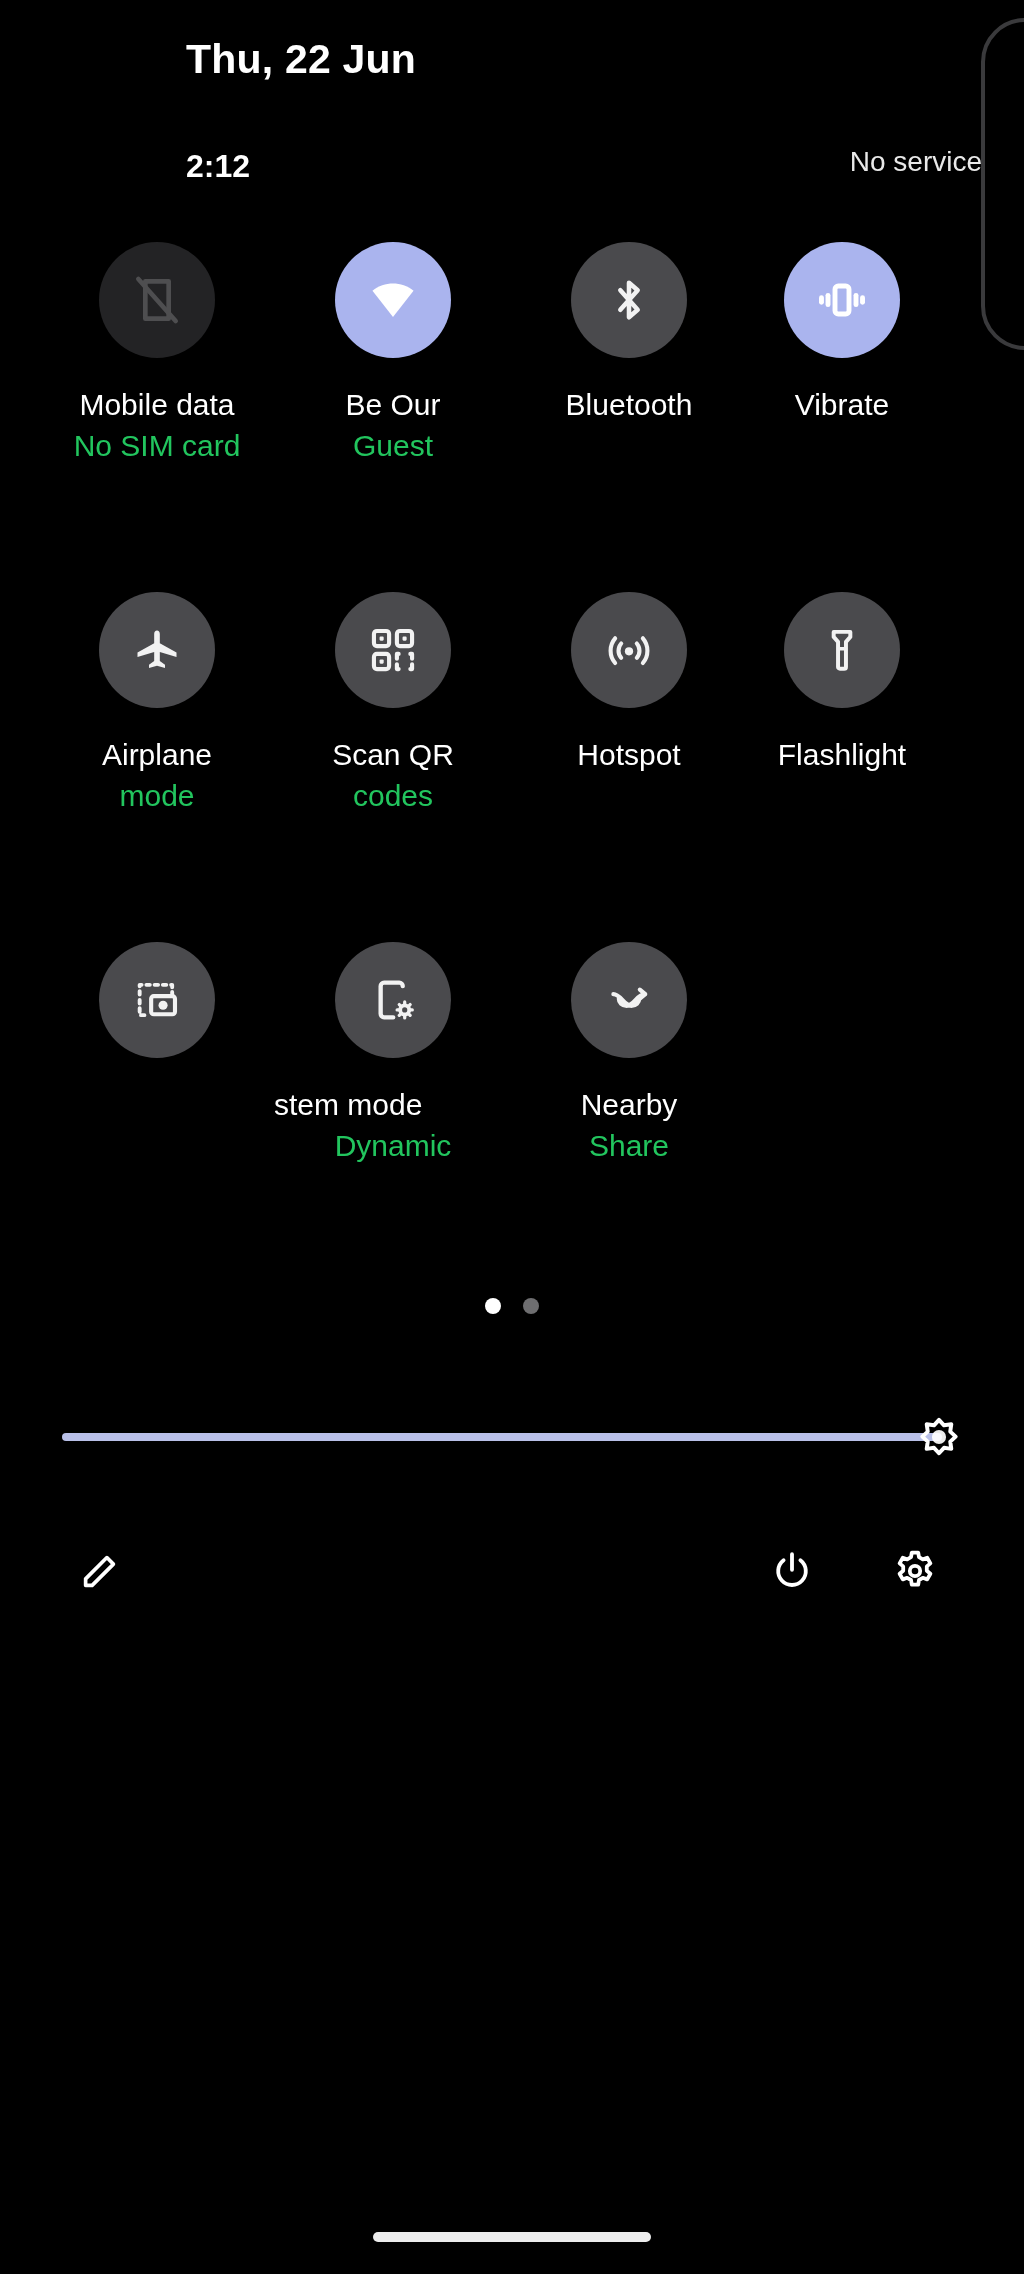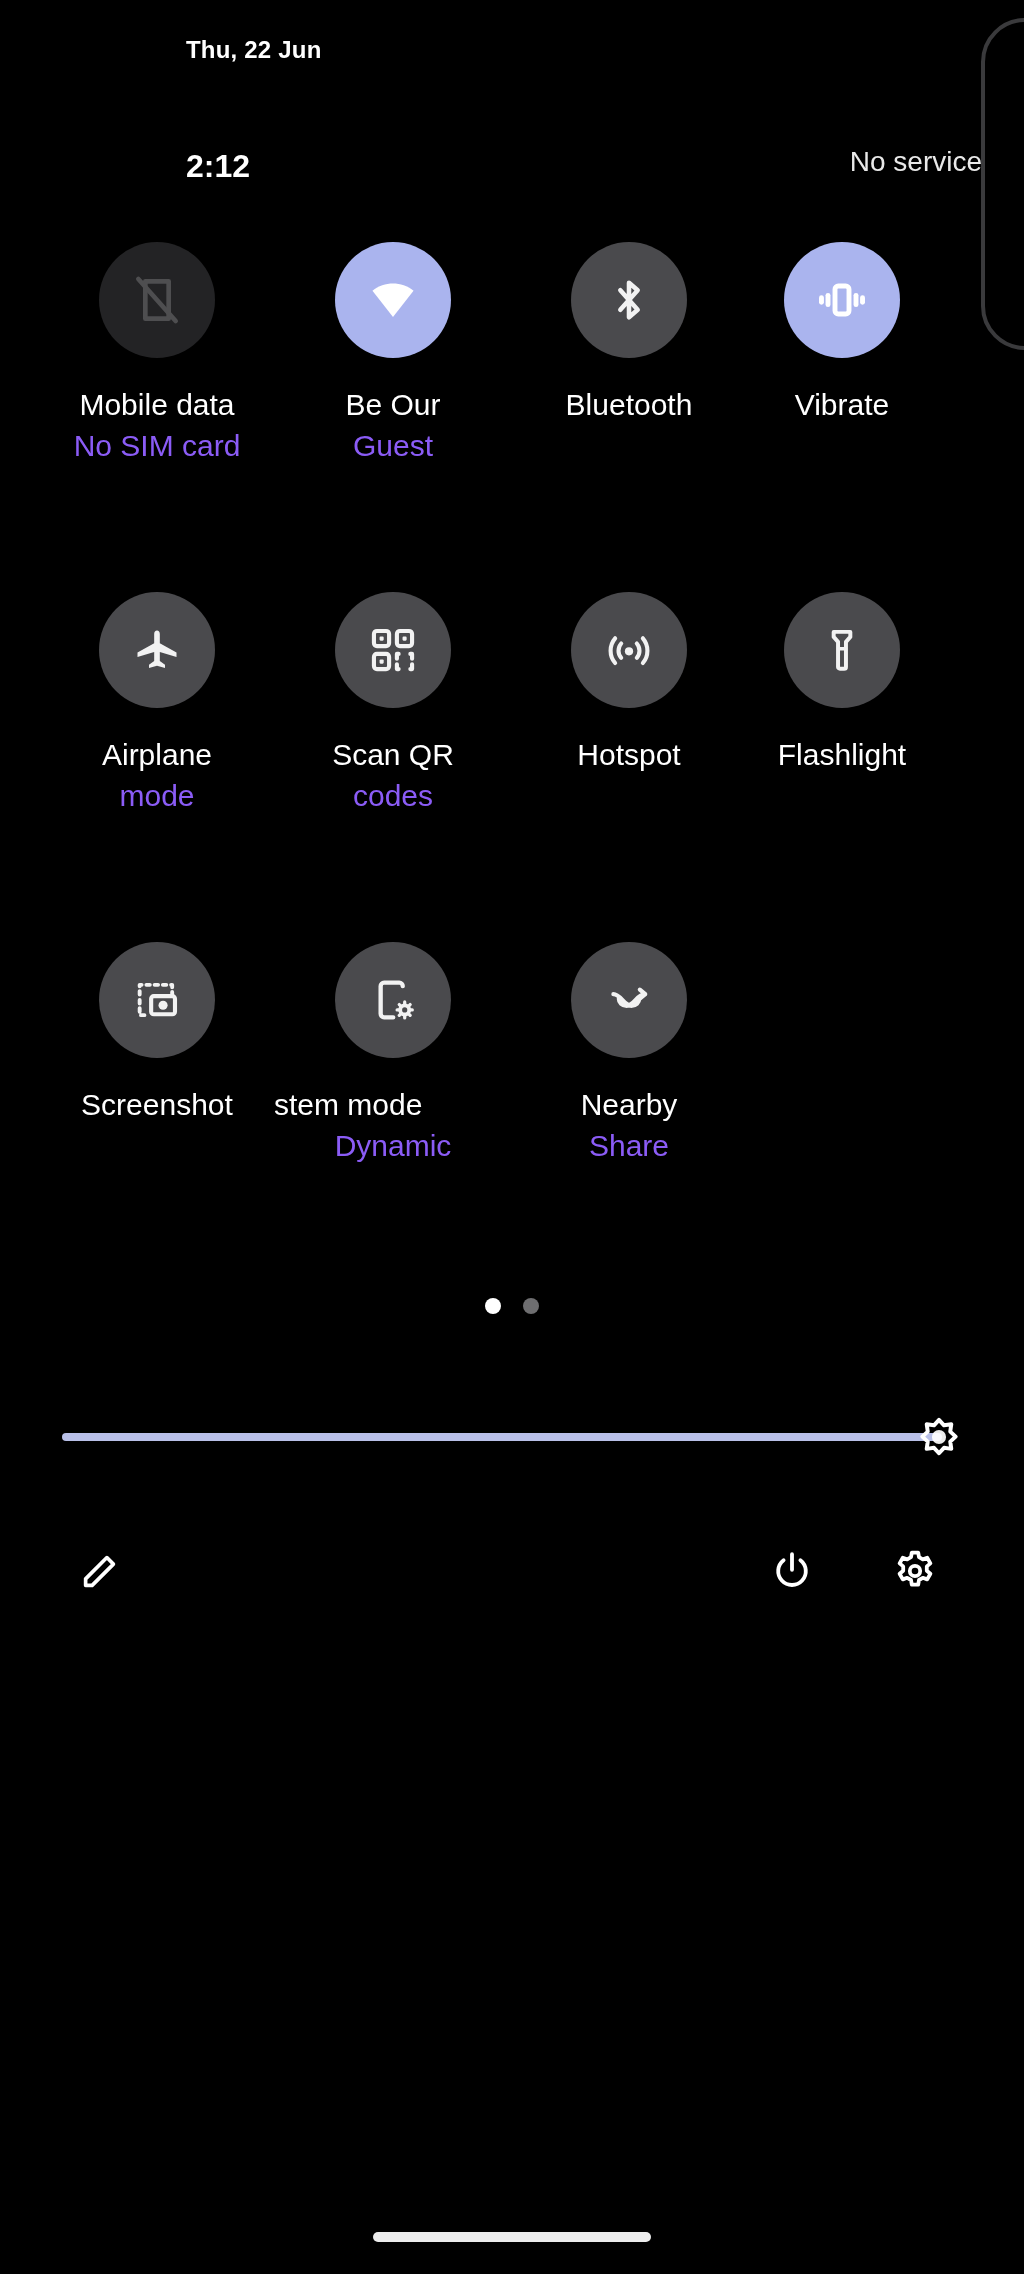--- a/index.html
+++ b/index.html
@@ -21,21 +21,21 @@
   #status-header {
     position: absolute;
     top: 0; left: 0;
     width: 1024px;
     height: 220px;
   }
   .date-text {
     position: absolute;
     left: 186px;
     top: 36px;
-    font-size: 24px;
+    font-size: 41px;
     font-weight: bold;
     letter-spacing: 0.2px;
     color: #ffffff;
   }
   .clock-text {
     position: absolute;
     left: 186px;
     top: 142px;
     font-size: 32px;
     font-weight: bold;
@@ -132,21 +132,21 @@
     font-size: 30px;
     line-height: 41px;
     color: #ffffff;
     font-weight: normal;
     white-space: nowrap;
     overflow: hidden;
   }
   .tile-sub {
     font-size: 30px;
     line-height: 41px;
-    color: #8b5cf6;
+    color: #22c55e;
     font-weight: normal;
     white-space: nowrap;
     overflow: hidden;
   }
   
   .tile-labels.clipped {
     overflow: hidden;
   }
   .tile-labels.clipped .tile-label {
     text-align: left;
@@ -375,24 +375,20 @@
 
     <div class="tile">
       <div class="tile-circle">
         <svg width="52" height="52" viewBox="0 0 24 24">
           <path class="icon-stroke" style="stroke-width:1.8; stroke-dasharray:1.6 2.2" d="M4 9.5 v-4.5 h15 v4.5"></path>
           <path class="icon-stroke" style="stroke-width:1.8; stroke-dasharray:1.6 2.2" d="M4 12 v7 h4"></path>
           <rect class="icon-stroke" style="stroke-width:1.9" x="9.3" y="10.2" width="11" height="8.4" rx="1.2"></rect>
           <circle class="icon-fill" cx="14.8" cy="14.4" r="2.1"></circle>
         </svg>
       </div>
-      <div class="tile-labels">
-        <div class="tile-label">Screenshot</div>
-        <div class="tile-sub"></div>
-      </div>
     </div>
 
     <div class="tile">
       <div class="tile-circle">
         <svg width="52" height="52" viewBox="0 0 24 24">
           <path class="icon-stroke" style="stroke-width:2" d="M16.5 5.6 a1.6 1.6 0 0 0 -1.6 -1.6 h-7 a1.6 1.6 0 0 0 -1.6 1.6 v12.8 a1.6 1.6 0 0 0 1.6 1.6 h4.2"></path>
           <circle class="icon-stroke" style="stroke-width:1.8" cx="17.4" cy="16.6" r="2.1"></circle>
           <path class="icon-stroke" style="stroke-width:1.5" d="M17.4 12.9 v1.1 M17.4 19.2 v1.1 M13.9 16.6 h1.1 M19.8 16.6 h1.1 M14.9 14.1 l0.8 0.8 M19.1 18.3 l0.8 0.8 M19.9 14.1 l-0.8 0.8 M15.7 18.3 l-0.8 0.8"></path>
         </svg>
       </div>

